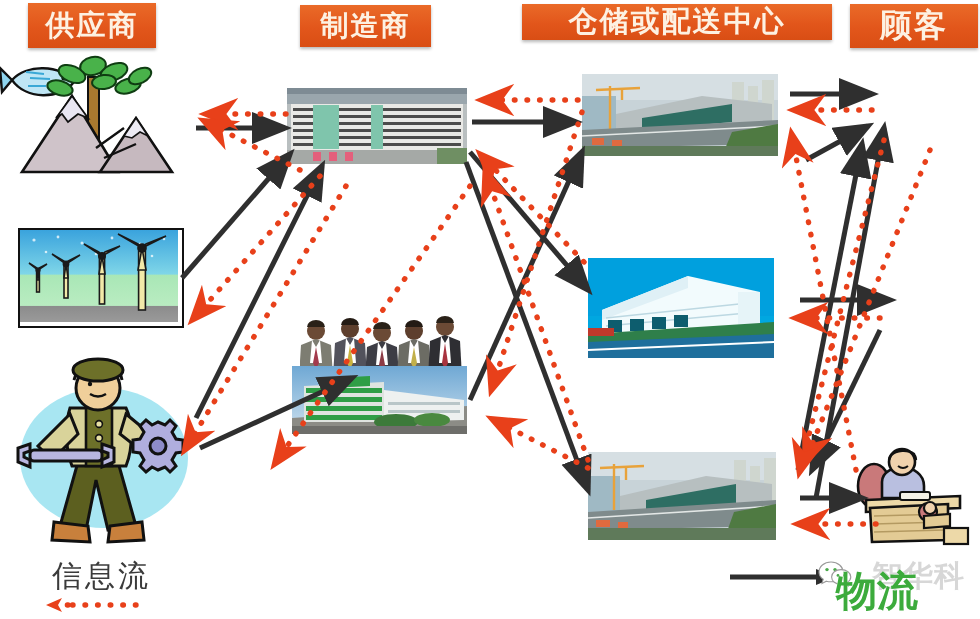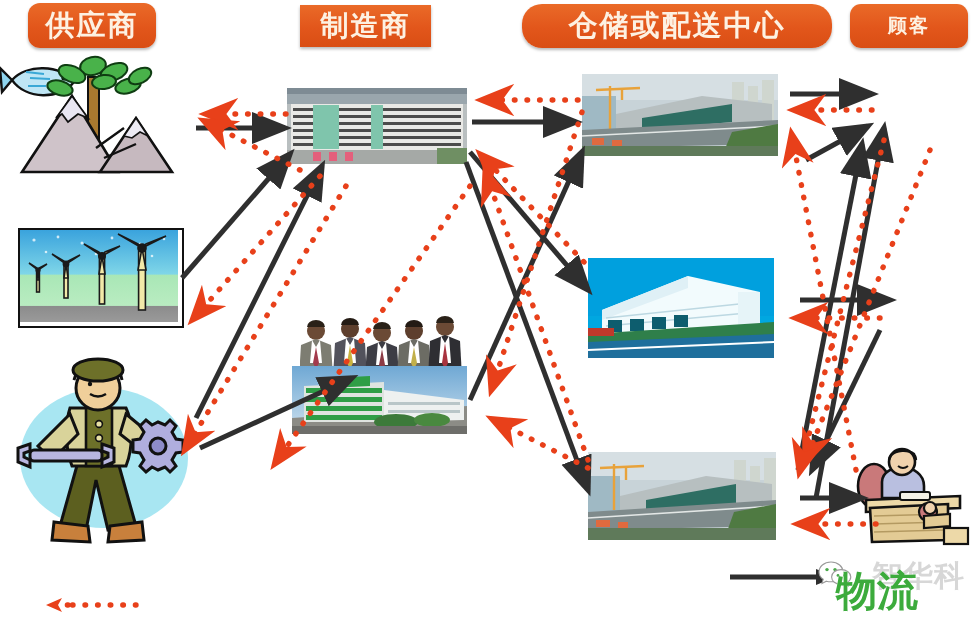--- a/index.html
+++ b/index.html
@@ -22,24 +22,24 @@
     position: absolute;
     display: flex; align-items: center; justify-content: center;
     background: linear-gradient(180deg,#ea6a28 0%, #e2561b 55%, #d94e14 100%);
     color: #fdf1e2;
     font-family: "DejaVu Sans", "Liberation Sans", sans-serif;
     font-weight: 700;
     letter-spacing: 2px;
     box-shadow: 0 2px 3px rgba(0,0,0,.28);
     white-space: nowrap;
   }
-  #hdr-supplier   { left: 28px;  top: 3px;  width: 128px; height: 45px; font-size: 29px; border-radius: 12px; }
+  #hdr-supplier   { left: 28px;  top: 3px;  width: 128px; height: 45px; font-size: 29px; }
   #hdr-maker      { left: 300px; top: 5px;  width: 131px; height: 42px; font-size: 28px; }
-  #hdr-warehouse  { left: 522px; top: 4px;  width: 310px; height: 44px; font-size: 29px; border-radius: 20px; }
-  #hdr-customer   { left: 850px; top: 4px;  width: 118px; height: 44px; font-size: 19px; border-radius: 11px; }
+  #hdr-warehouse  { left: 522px; top: 4px;  width: 310px; height: 36px; font-size: 29px; }
+  #hdr-customer   { left: 850px; top: 4px;  width: 128px; height: 44px; font-size: 32px; }
 
   
   .node { position: absolute; }
   .photo { position: absolute; overflow: hidden; }
 
   
   #nature { left: 0px; top: 52px; width: 185px; height: 125px; }
   
   #windfarm { left: 18px; top: 228px; width: 162px; height: 96px; border: 2px solid #111; }
   
@@ -494,20 +494,21 @@
       <path d="M872 110 L796 110"></path>
       <path d="M880 318 L798 318"></path>
       <path d="M876 524 L800 524"></path>
       <path d="M930 150 L806 460"></path>
       <path d="M884 140 L800 470"></path>
       <path d="M856 470 L792 136"></path>
     </g>
   </svg>
 
   <div id="legend-info">
+    <div class="lbl">信息流</div>
     <svg class="sym" width="112" height="18" viewBox="0 0 112 18">
       <path d="M24 9 L6 9" stroke="#e8401a" stroke-width="5.4" fill="none" stroke-linecap="round" stroke-dasharray="0.6 12"></path>
       <path d="M92 9 L28 9" stroke="#e8401a" stroke-width="5.4" fill="none" stroke-linecap="round" stroke-dasharray="0.6 12"></path>
       <path d="M2 9 L18 2 L14 9 L18 16 Z" fill="#e8401a"></path>
     </svg>
   </div>
 
   <div id="legend-prod">
     <svg width="110" height="22" viewBox="0 0 110 22">
       <path d="M2 11 L92 11" stroke="#2f2f2f" stroke-width="5" fill="none"></path>

